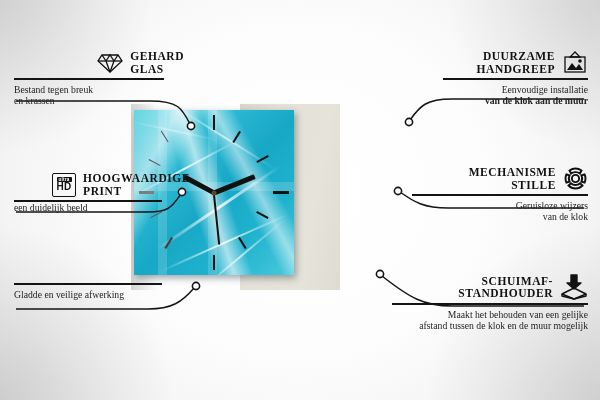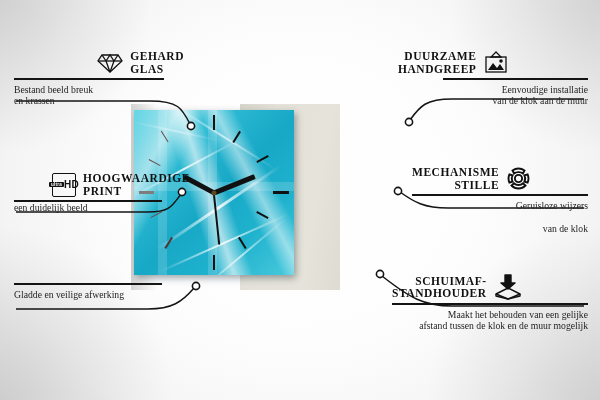--- a/index.html
+++ b/index.html
@@ -68,28 +68,28 @@
     text-transform:uppercase;
   }
   .co-rule{height:1.6px;background:#141414;margin-top:3px;}
   .co-desc{
     font-family:"Liberation Serif",serif;font-size:9.7px;line-height:11.4px;
     color:#242424;margin-top:4px;
   }
   .left .co-head{justify-content:flex-end;}
   .left .co-title{text-align:left;}
   .left .co-desc{text-align:left;}
-  .right .co-head{}
+  .right .co-head{justify-content:flex-end;}
   .right .co-title{text-align:right;}
   .right .co-desc{text-align:right;}
 
   .ico{flex:0 0 auto;display:block;}
   .hdbox{
     width:22px;height:22px;border:1.6px solid #111;border-radius:2px;
-    display:flex;flex-direction:row;align-items:center;justify-content:center;
+    display:flex;flex-direction:column;align-items:center;justify-content:center;
     font-family:"Liberation Sans",sans-serif;color:#111;
   }
   .hdbox .u{font-size:4.6px;font-weight:700;letter-spacing:.2px;line-height:5px;background:#111;color:#fff;padding:0 2px;border-radius:1px;}
   .hdbox .h{font-size:10px;font-weight:700;line-height:10px;letter-spacing:.3px;}
 
   
   #c-gehard{left:14px;top:50px;width:170px;}
   #c-print{left:14px;top:172px;width:176px;}
   #c-randen{left:14px;top:280px;width:176px;}
   #c-handgreep{right:12px;top:50px;width:190px;}
@@ -171,21 +171,21 @@
             <path d="M21 3 L17 9 L13 20"></path>
             <path d="M9 9 L13 3 L17 9"></path>
         </g>
       </svg>
       <div>
         <div class="co-title">GEHARD</div>
         <div class="co-title">GLAS</div>
       </div>
     </div>
     <div class="co-rule" style="width:150px;"></div>
-    <div class="co-desc">Bestand beeld breuk</div>
+    <div class="co-desc">Bestand tegen breuk</div>
     <div class="co-desc" style="margin-top:0;">en krassen</div>
   </div>
 
   <div class="callout left" id="c-print">
     <div class="co-head">
       <div class="hdbox ico">
         <span class="u">ultra</span>
           <span class="h">HD</span>
       </div>
       <div>
@@ -212,42 +212,42 @@
         <g fill="none" stroke="#111" stroke-width="1.3">
           <path d="M13 1 L8 6 H18 Z"></path>
           <rect x="3" y="6" width="20" height="15"></rect>
           <path d="M5 19 L10 12 L14 17 L17 13 L21 19 Z" fill="#111" stroke="none"></path>
           <circle cx="18" cy="10" r="1.8" fill="#111" stroke="none"></circle>
         </g>
       </svg>
     </div>
     <div class="co-rule" style="width:145px;margin-left:auto;"></div>
     <div class="co-desc">Eenvoudige installatie</div>
-    <div class="co-desc" style="margin-top:0;">van de klok aan de muur</div>
+    <div class="co-desc" style="margin-top:0;font-weight:bold;">van de klok aan de muur</div>
   </div>
 
   <div class="callout right" id="c-mechanisme">
     <div class="co-head">
       <div>
         <div class="co-title">MECHANISME</div>
         <div class="co-title">STILLE</div>
       </div>
       <svg class="ico" width="25" height="25" viewBox="0 0 25 25">
         <g fill="none" stroke="#111" stroke-width="1.9">
           <path d="M12.5 2.5 a10 10 0 0 1 6 2 l-1.6 3 a6.6 6.6 0 0 0 -4.4 -1.4 a6.6 6.6 0 0 0 -4.4 1.4 l-1.6 -3 a10 10 0 0 1 6 -2 Z"></path>
           <path d="M21.6 8.5 a10 10 0 0 1 .9 4 a10 10 0 0 1 -.9 4 l-3.2 -.9 a6.6 6.6 0 0 0 0 -6.2 Z"></path>
           <path d="M19.5 19.5 a10 10 0 0 1 -7 3 a10 10 0 0 1 -7 -3 l2.4 -2.3 a6.6 6.6 0 0 0 9.2 0 Z"></path>
           <path d="M3.4 16.5 a10 10 0 0 1 -.9 -4 a10 10 0 0 1 .9 -4 l3.2 .9 a6.6 6.6 0 0 0 0 6.2 Z"></path>
           <circle cx="12.5" cy="12.5" r="3.6"></circle>
         </g>
       </svg>
     </div>
     <div class="co-rule" style="width:176px;margin-left:auto;"></div>
     <div class="co-desc">Geruisloze wijzers</div>
-    <div class="co-desc" style="margin-top:12px;">van de klok</div>
+    <div class="co-desc" style="margin-top:0;">van de klok</div>
   </div>
 
   <div class="callout right" id="c-standhouder">
     <div class="co-head">
       <div>
         <div class="co-title">SCHUIMAF-</div>
         <div class="co-title">STANDHOUDER</div>
       </div>
       <svg class="ico" width="28" height="26" viewBox="0 0 28 26">
         <g fill="none" stroke="#111" stroke-width="1.4" stroke-linejoin="round">

